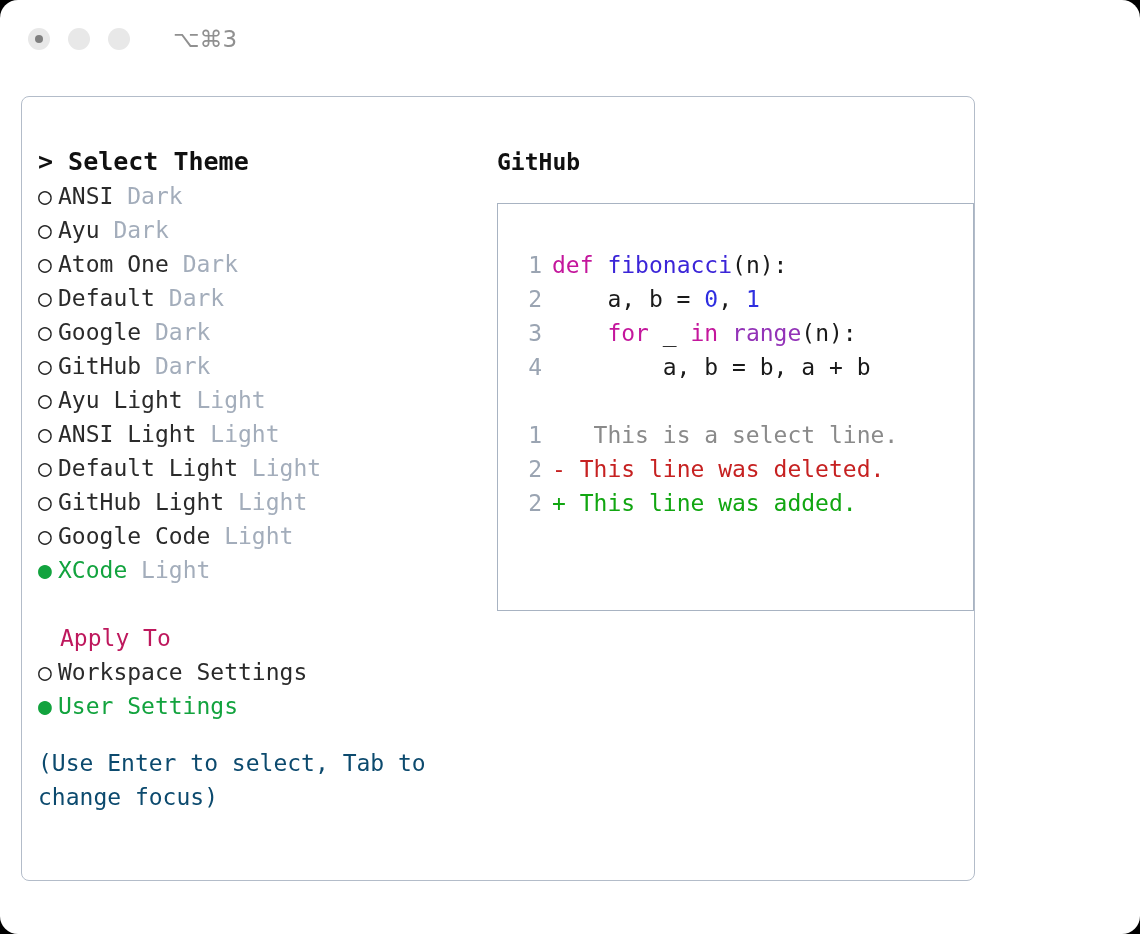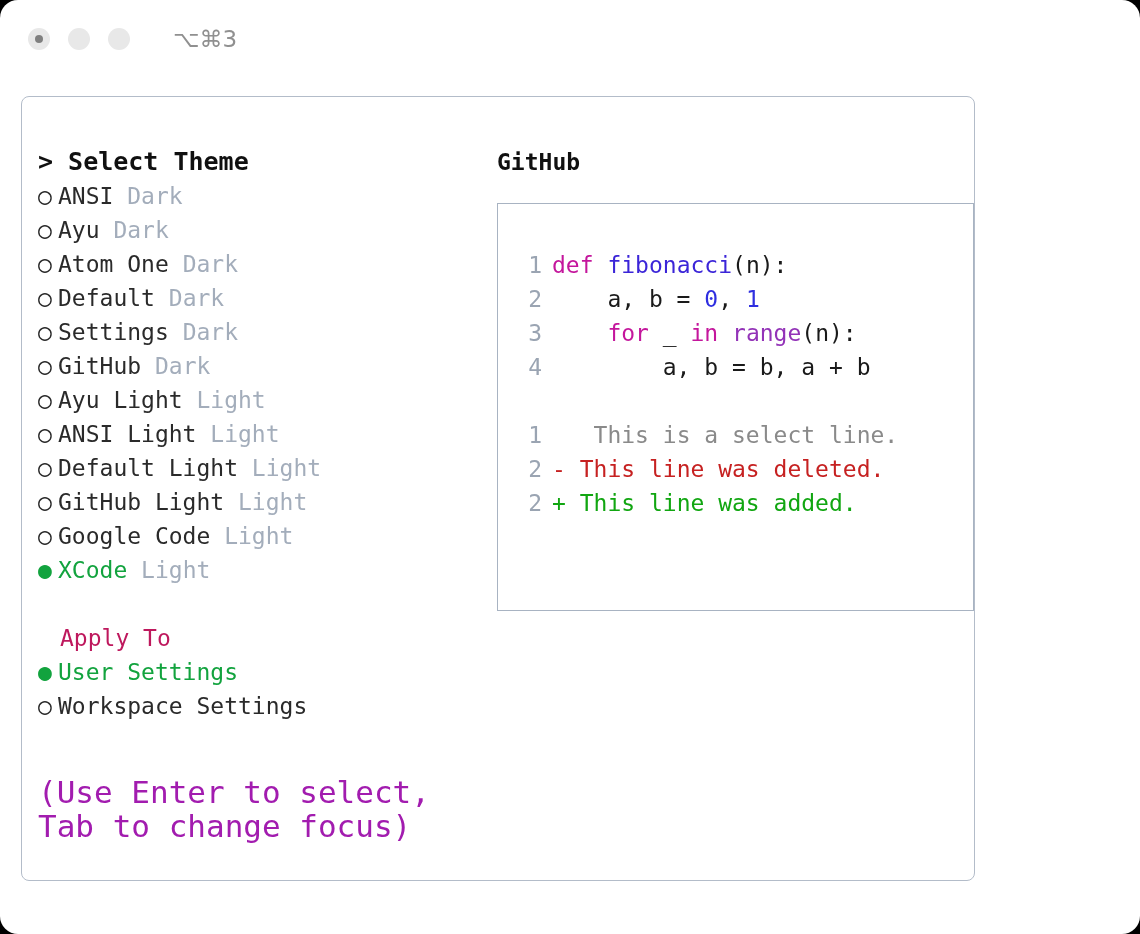--- a/index.html
+++ b/index.html
@@ -130,24 +130,24 @@
   }
   .apply-row {
     font-size: 23px;
     line-height: 34px;
     color: #2a2a2a;
     white-space: pre;
   }
   .apply-row .label.sel { color: #12a33e; }
 
   .hint {
-    margin-top: 52px;
-    font-size: 31px;
-    line-height: 34px;
-    color: #a21caf;
+    margin-top: 23px;
+    font-size: 23px;
+    line-height: 34px;
+    color: #0c4a6e;
     width: 410px;
     white-space: pre-wrap;
   }
 
   
   .preview-title {
     font-size: 23px;
     font-weight: bold;
     color: #101010;
     line-height: 34px;
@@ -206,37 +206,37 @@
 
       <div class="left-col">
 
         <div class="list-header">&gt; Select Theme</div>
 
         <div id="theme-list">
             <div class="theme-row"><span class="bullet off">○</span><span class="theme-name">ANSI</span><span class="theme-kind"> Dark</span></div>
             <div class="theme-row"><span class="bullet off">○</span><span class="theme-name">Ayu</span><span class="theme-kind"> Dark</span></div>
             <div class="theme-row"><span class="bullet off">○</span><span class="theme-name">Atom One</span><span class="theme-kind"> Dark</span></div>
             <div class="theme-row"><span class="bullet off">○</span><span class="theme-name">Default</span><span class="theme-kind"> Dark</span></div>
-            <div class="theme-row"><span class="bullet off">○</span><span class="theme-name">Settings</span><span class="theme-kind"> Dark</span></div>
+            <div class="theme-row"><span class="bullet off">○</span><span class="theme-name">Google</span><span class="theme-kind"> Dark</span></div>
             <div class="theme-row"><span class="bullet off">○</span><span class="theme-name">GitHub</span><span class="theme-kind"> Dark</span></div>
             <div class="theme-row"><span class="bullet off">○</span><span class="theme-name">Ayu Light</span><span class="theme-kind"> Light</span></div>
             <div class="theme-row"><span class="bullet off">○</span><span class="theme-name">ANSI Light</span><span class="theme-kind"> Light</span></div>
             <div class="theme-row"><span class="bullet off">○</span><span class="theme-name">Default Light</span><span class="theme-kind"> Light</span></div>
             <div class="theme-row"><span class="bullet off">○</span><span class="theme-name">GitHub Light</span><span class="theme-kind"> Light</span></div>
             <div class="theme-row"><span class="bullet off">○</span><span class="theme-name">Google Code</span><span class="theme-kind"> Light</span></div>
             <div class="theme-row"><span class="bullet on">●</span><span class="theme-name sel">XCode</span><span class="theme-kind"> Light</span></div>
           </div>
 
         <div class="section-gap"></div>
 
         <div class="apply-header">Apply To</div>
 
         <div id="apply-list">
+            <div class="apply-row"><span class="bullet off">○</span><span class="label">Workspace Settings</span></div>
             <div class="apply-row"><span class="bullet on">●</span><span class="label sel">User Settings</span></div>
-            <div class="apply-row"><span class="bullet off">○</span><span class="label">Workspace Settings</span></div>
           </div>
 
         <div class="hint">(Use Enter to select, Tab to change focus)</div>
       </div>
 
       <div class="right-col">
         <div class="preview-title">GitHub</div>
         <div class="preview-box">
           <div id="code-block">
               <div class="code-line"><span class="ln">1</span><span class="tok-kw">def</span><span class="tok-plain"> </span><span class="tok-fn">fibonacci</span><span class="tok-plain">(n):</span></div>

